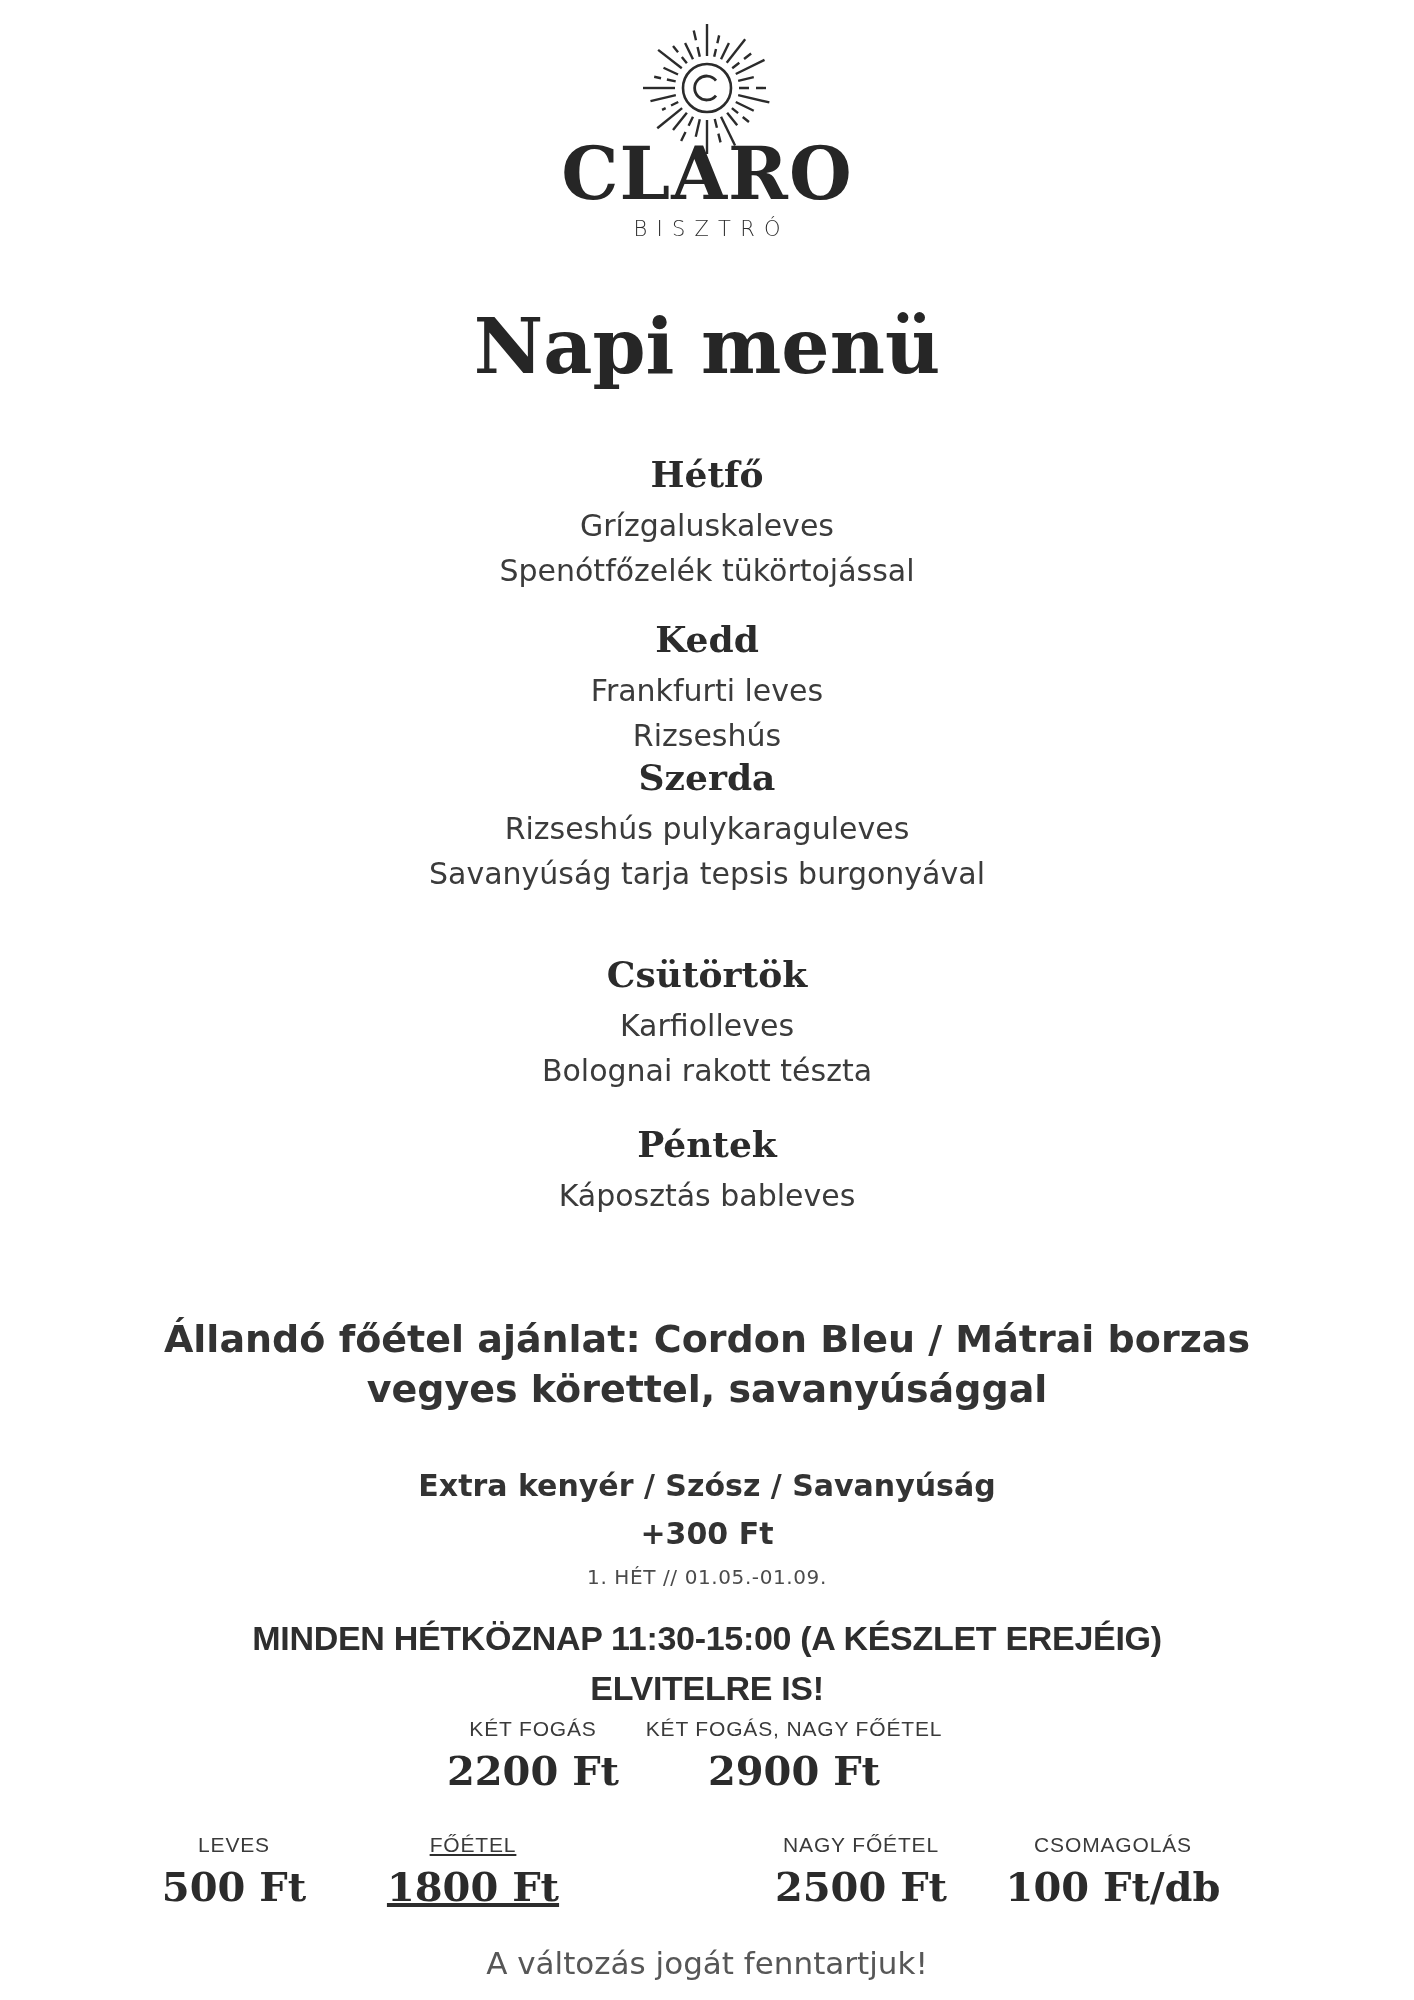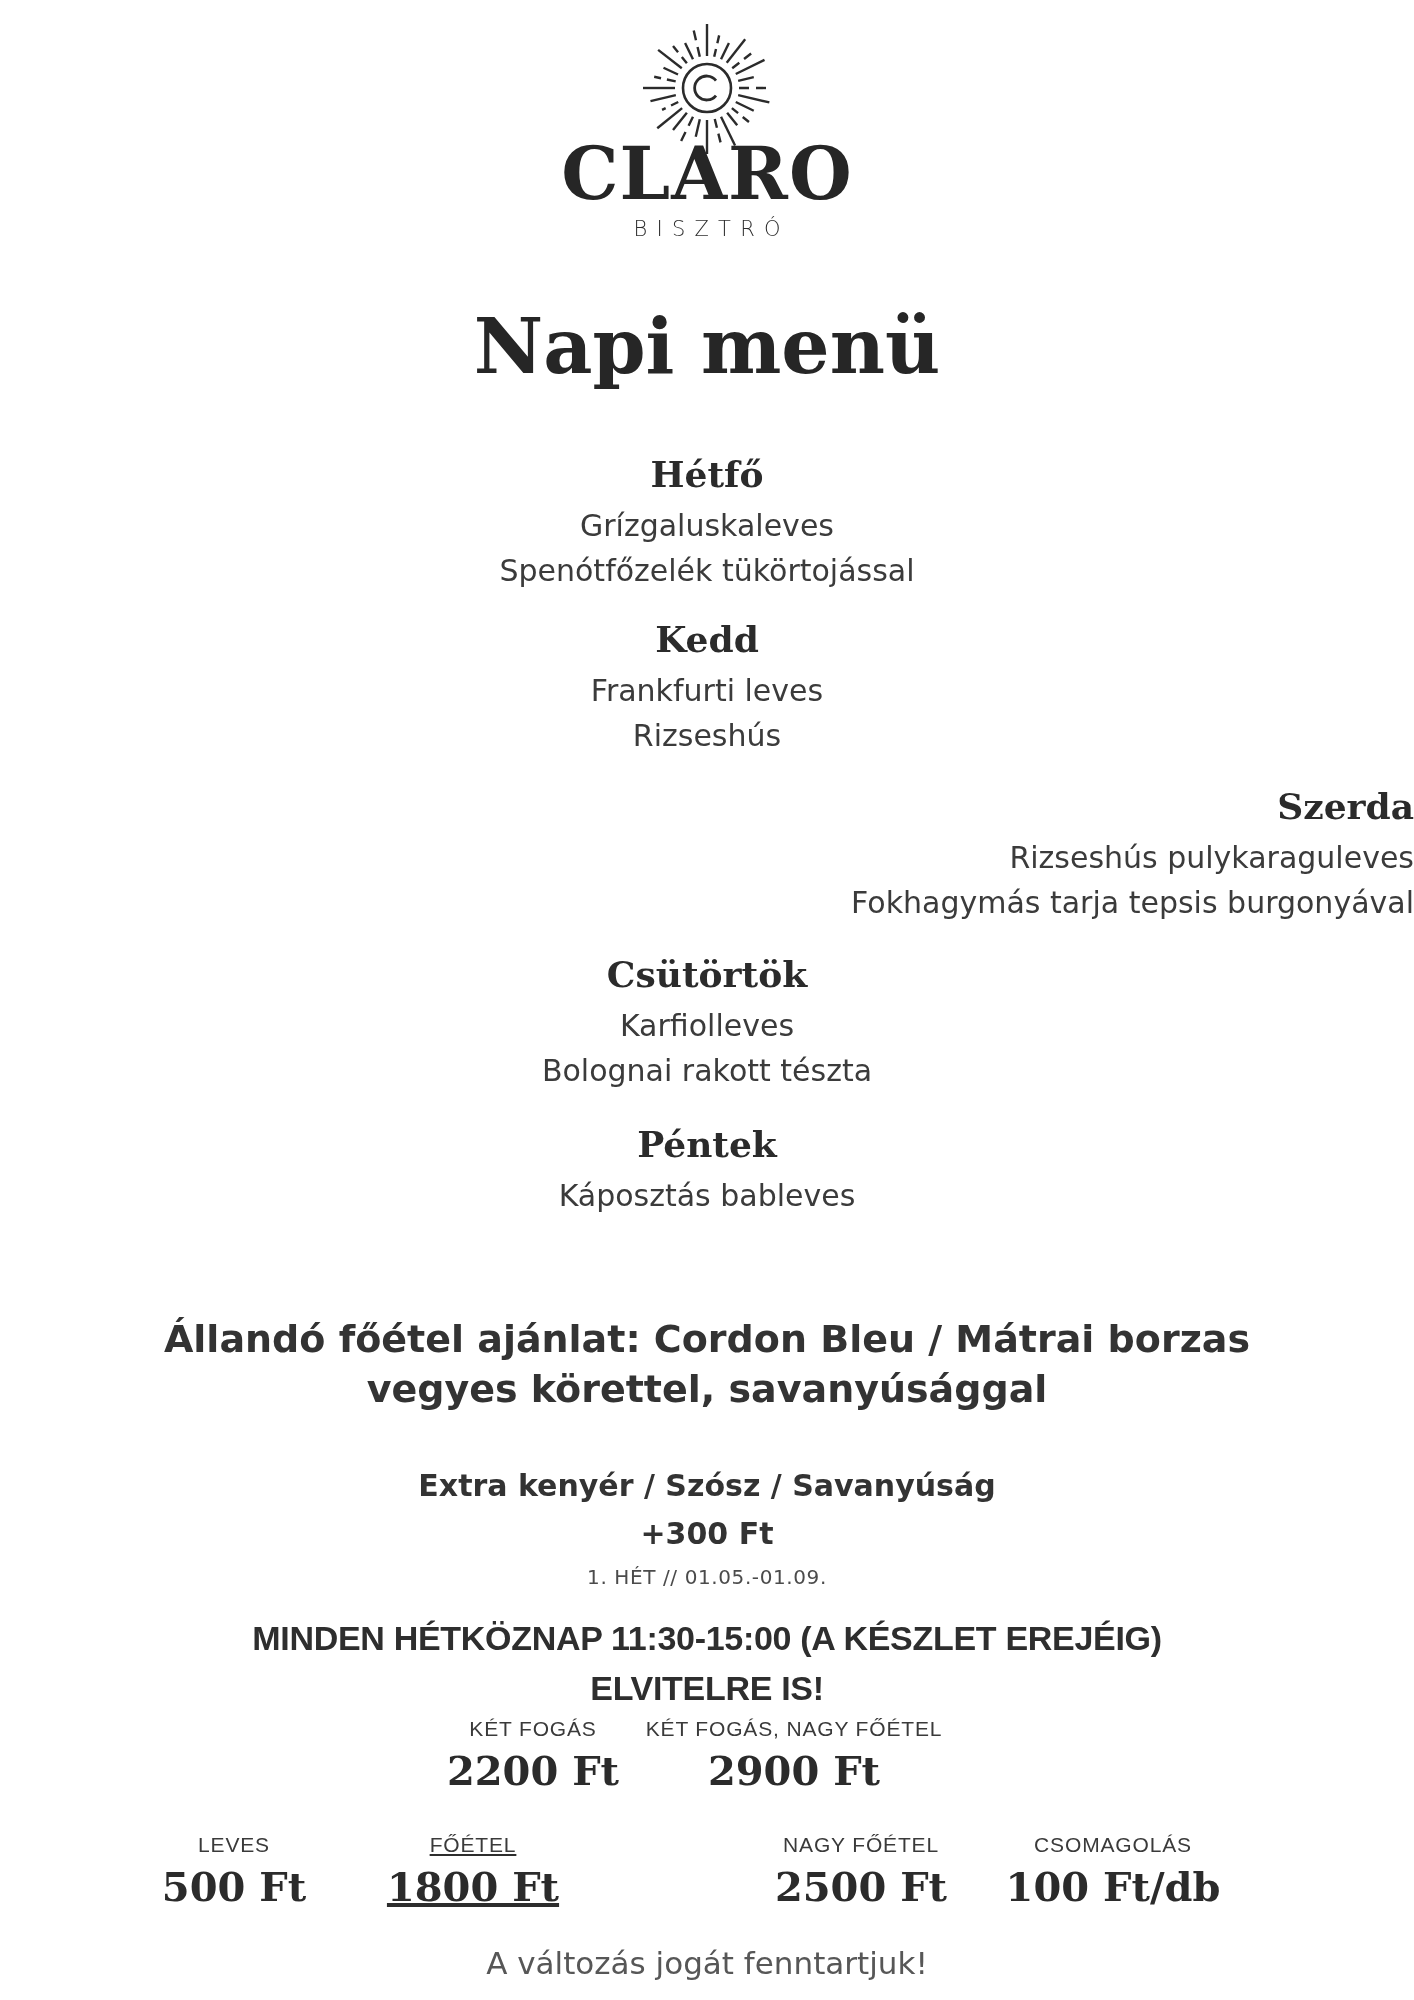--- a/index.html
+++ b/index.html
@@ -56,21 +56,21 @@
     color: #2b2b2b;
   }
   .day p {
     margin: 0;
     font-size: 30px;
     line-height: 45px;
     color: #3b3b3b;
   }
   .day-0 { top: 436px; }
   .day-1 { top: 601px; }
-  .day-2 { top: 768px; text-align: right; }
+  .day-2 { top: 739px; }
   .day-3 { top: 936px; }
   .day-4 { top: 1106px; }
 
   
   .standing {
     top: 1300px;
     font-size: 38px;
     line-height: 50px;
     font-weight: 600;
     color: #333333;
@@ -191,21 +191,21 @@
 
   <section class="day day-1">
     <h2>Kedd</h2>
     <p>Frankfurti leves</p>
     <p>Rizseshús</p>
   </section>
 
   <section class="day day-2">
     <h2>Szerda</h2>
     <p>Rizseshús pulykaraguleves</p>
-    <p>Fokhagymás tarja tepsis burgonyával</p>
+    <p>Savanyúság tarja tepsis burgonyával</p>
   </section>
 
   <section class="day day-4">
     <h2>Péntek</h2>
     <p>Káposztás bableves</p>
   </section>
 
   <section class="day day-3">
     <h2>Csütörtök</h2>
     <p>Karfiolleves</p>

